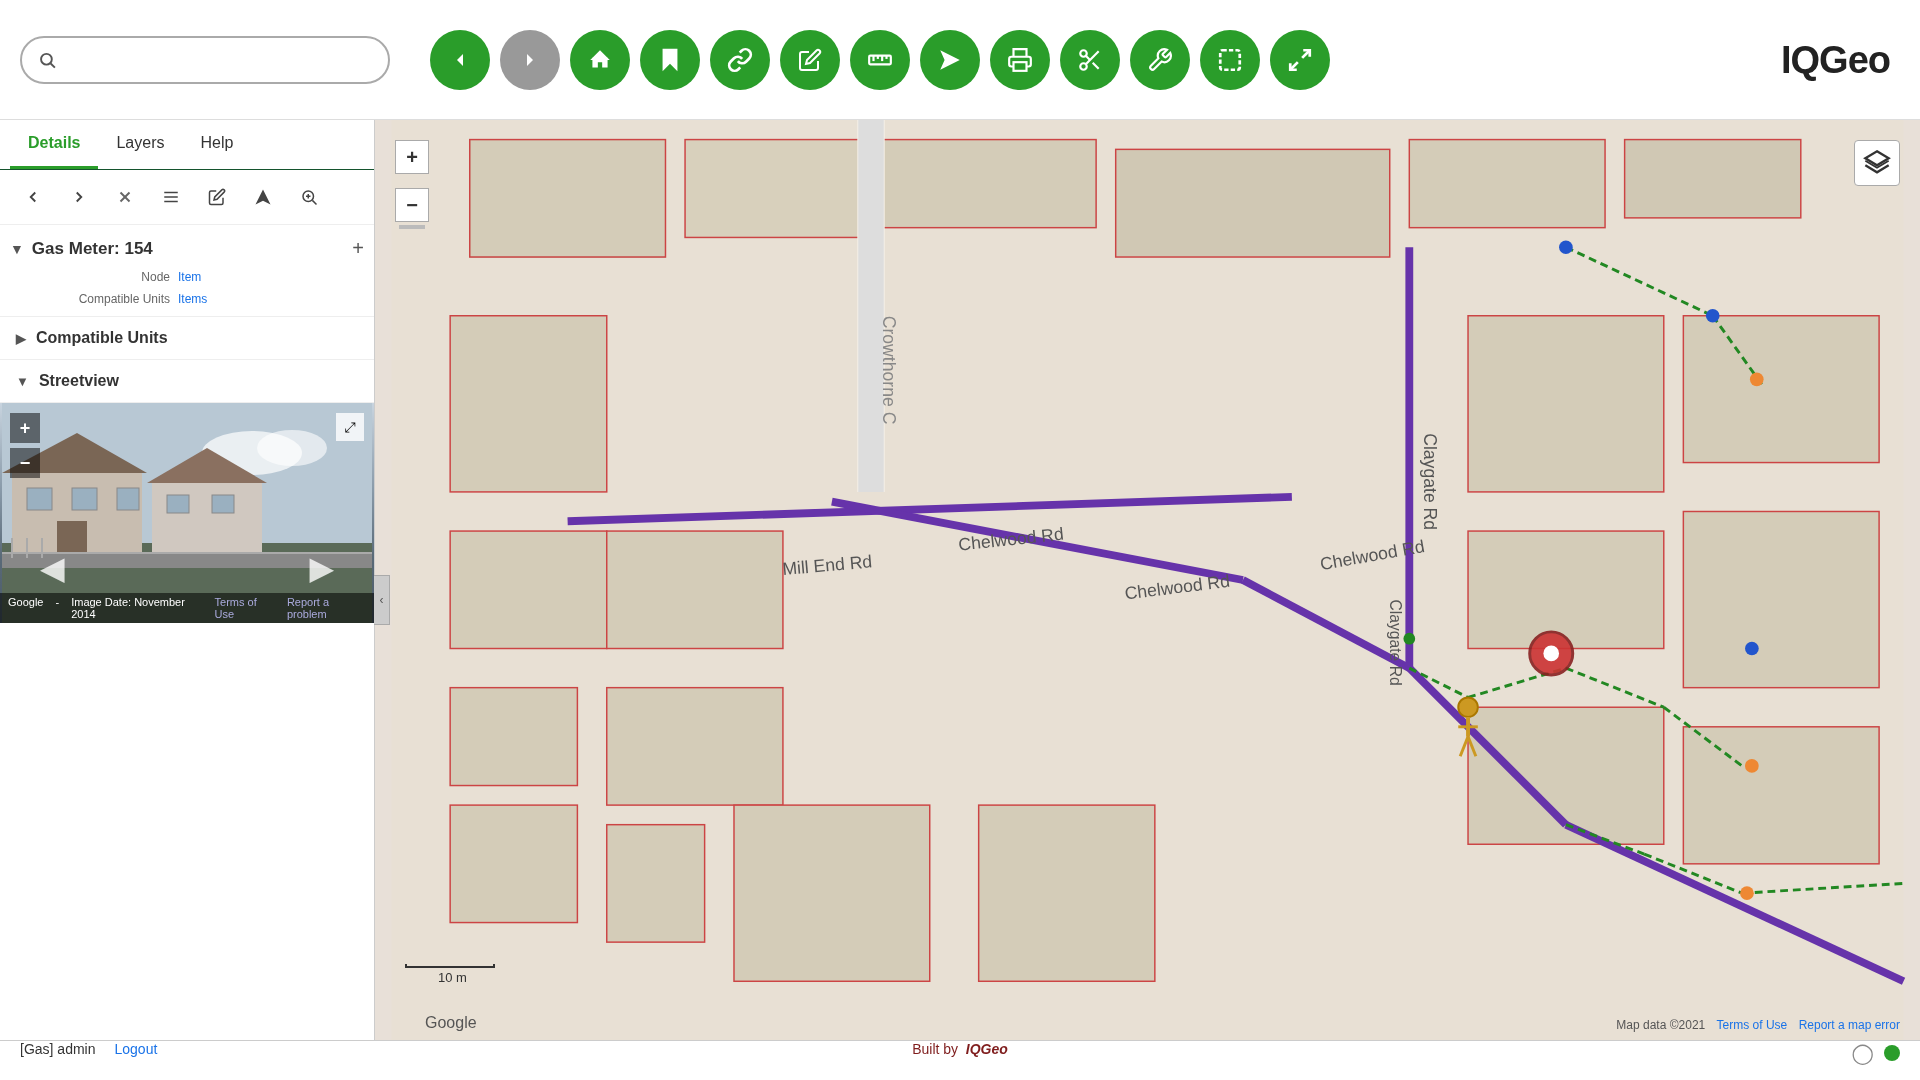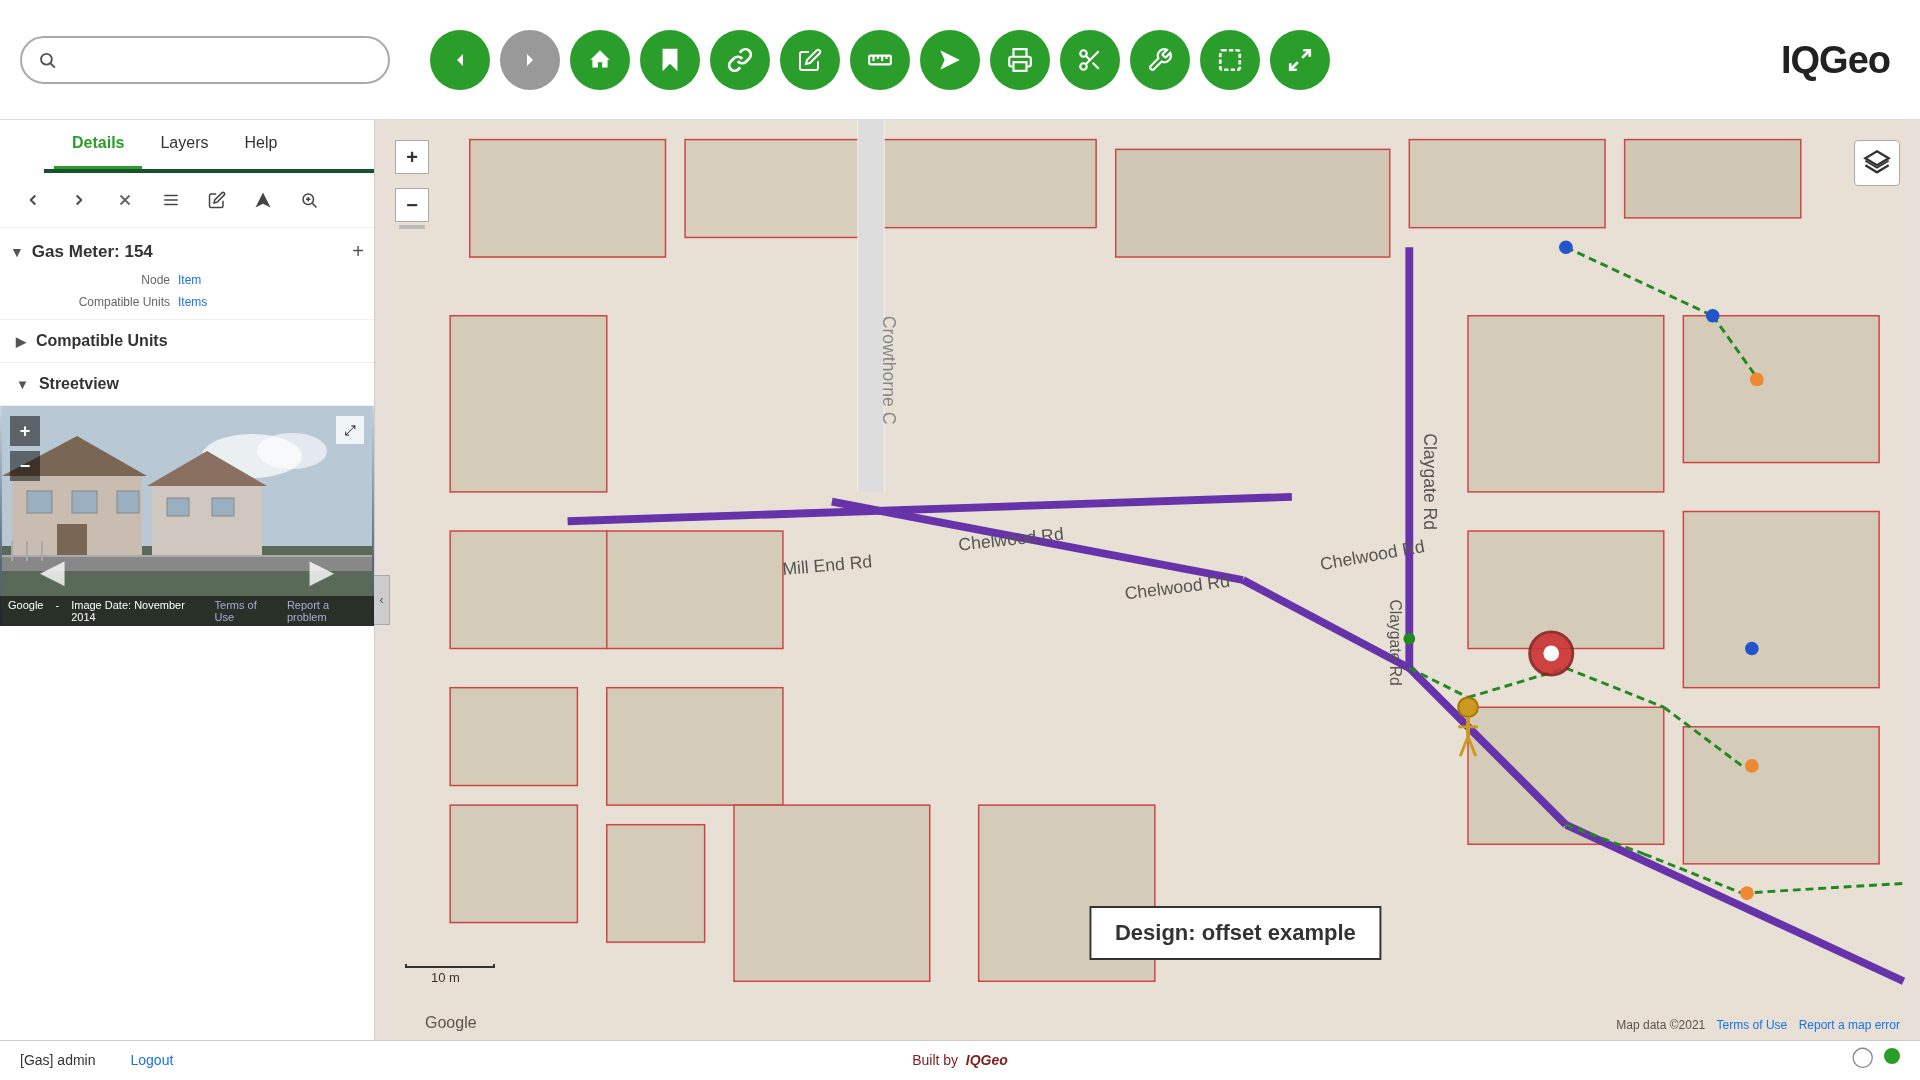--- a/index.html
+++ b/index.html
@@ -76,23 +76,22 @@
       background: white;
       border-right: 1px solid #ccc;
       z-index: 50;
       display: flex;
       flex-direction: column;
     }
 
     
     #panel-tabs {
       display: flex;
-      border-bottom: 4px solid #14532d;
+      border-bottom: 1px solid #14532d;
       padding: 0 10px;
-      margin-left: 44px;
     }
     .panel-tab {
       padding: 14px 18px;
       font-size: 16px;
       cursor: pointer;
       color: #333;
       border-bottom: 3px solid transparent;
     }
     .panel-tab.active {
       border-bottom: 3px solid #2a9d2a;
@@ -355,26 +354,25 @@
     
     #status-bar {
       position: absolute;
       bottom: 0;
       left: 0;
       right: 0;
       height: 40px;
       background: white;
       border-top: 1px solid #ccc;
       display: flex;
-      align-items: flex-end;
-      padding: 12px 20px;
+      align-items: flex-start;
+      padding: 0 20px;
       font-size: 14px;
       color: #333;
       z-index: 100;
-      gap: 16px;
     }
     #status-bar .logout-link {
       color: #1a73e8;
       cursor: pointer;
       text-decoration: none;
       margin-left: 19px;
     }
     #status-bar .built-by {
       position: absolute;
       left: 50%;
@@ -427,21 +425,21 @@
       width: 90px;
       height: 4px;
       border: 2px solid #333;
       border-top: none;
       background: transparent;
     }
     .scale-label {
       font-size: 13px;
       color: #333;
       margin-top: 2px;
-      margin-left: 26px;
+      margin-left: 33px;
     }
 
     #google-label {
       position: absolute;
       bottom: 8px;
       left: 50px;
       font-size: 16px;
       color: #555;
     }
     #map-attribution {
@@ -814,21 +812,20 @@
   
   <div id="layers-btn">
     <svg width="28" height="28" viewBox="0 0 24 24">
       <polygon points="12,2 22,8 12,14 2,8" fill="none" stroke="#333" stroke-width="2"></polygon>
       <polyline points="2,14 12,20 22,14" fill="none" stroke="#333" stroke-width="2"></polyline>
       <polyline points="2,10 12,16 22,10" fill="none" stroke="#333" stroke-width="1.5"></polyline>
     </svg>
   </div>
 
   
-  <div id="design-label">Design: offset example</div>
 
   
   <div id="scale-bar">
     <div class="scale-line"></div>
     <div class="scale-label">10 m</div>
   </div>
 
   
   <div id="google-label">Google</div>
 

